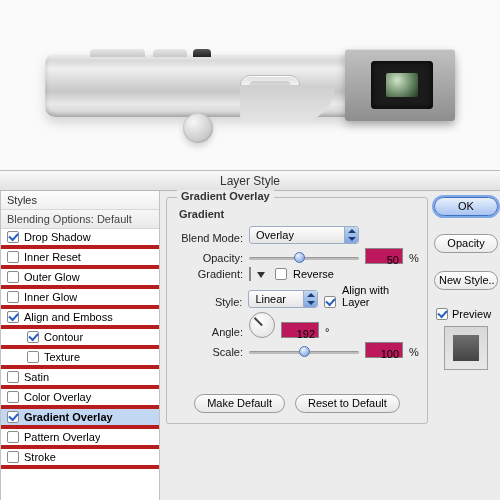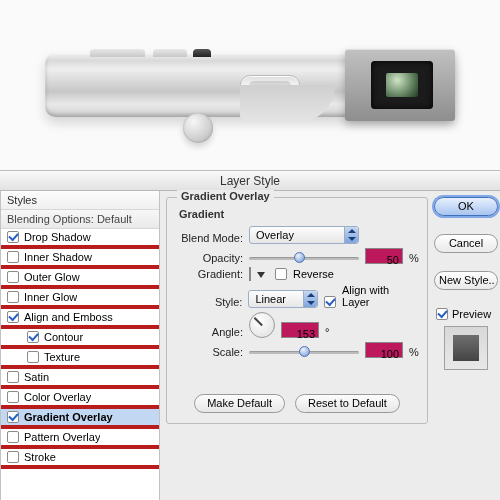--- a/index.html
+++ b/index.html
@@ -117,21 +117,21 @@
     <div class="left-col">
       <div class="sect-head">Styles</div>
       <div class="bo-head">Blending Options: Default</div>
       <div id="style-items">
           <div class="style-row">
             <span class="cb checked"></span>
             <span class="row-label">Drop Shadow</span>
           </div>
           <div class="style-row">
             <span class="cb"></span>
-            <span class="row-label">Inner Shadow</span>
+            <span class="row-label">Inner Reset</span>
           </div>
           <div class="style-row">
             <span class="cb"></span>
             <span class="row-label">Outer Glow</span>
           </div>
           <div class="style-row">
             <span class="cb"></span>
             <span class="row-label">Inner Glow</span>
           </div>
           <div class="style-row">
@@ -210,21 +210,21 @@
           </span>
           <span class="cb checked"></span>
           <span>Align with Layer</span>
         </div>
 
         <div class="ctrl">
           <span class="lbl">Angle:</span>
           <span class="angle-dial">
               <span class="needle"></span>
             </span>
-          <span class="numbox">153</span>
+          <span class="numbox">192</span>
           <span>°</span>
         </div>
 
         <div class="ctrl">
           <span class="lbl">Scale:</span>
           <span class="slider" style="max-width:110px">
             <span class="track"></span>
               <span class="thumb" id="sc-thumb" style="left: 50px;"></span>
           </span>
           <span class="numbox">100</span>
@@ -233,21 +233,21 @@
 
         <div class="btn-row">
           <span class="btn">Make Default</span>
           <span class="btn">Reset to Default</span>
         </div>
       </div>
     </div>
 
     <div class="right-col">
       <span class="pill-btn primary">OK</span>
-      <span class="pill-btn">Cancel</span>
+      <span class="pill-btn">Opacity</span>
       <span class="pill-btn">New Style..</span>
       <div class="r-check">
         <span class="cb checked"></span>
         <span>Preview</span>
       </div>
       <div class="preview-sq">
           <div class="inner"></div>
         </div>
     </div>
 

